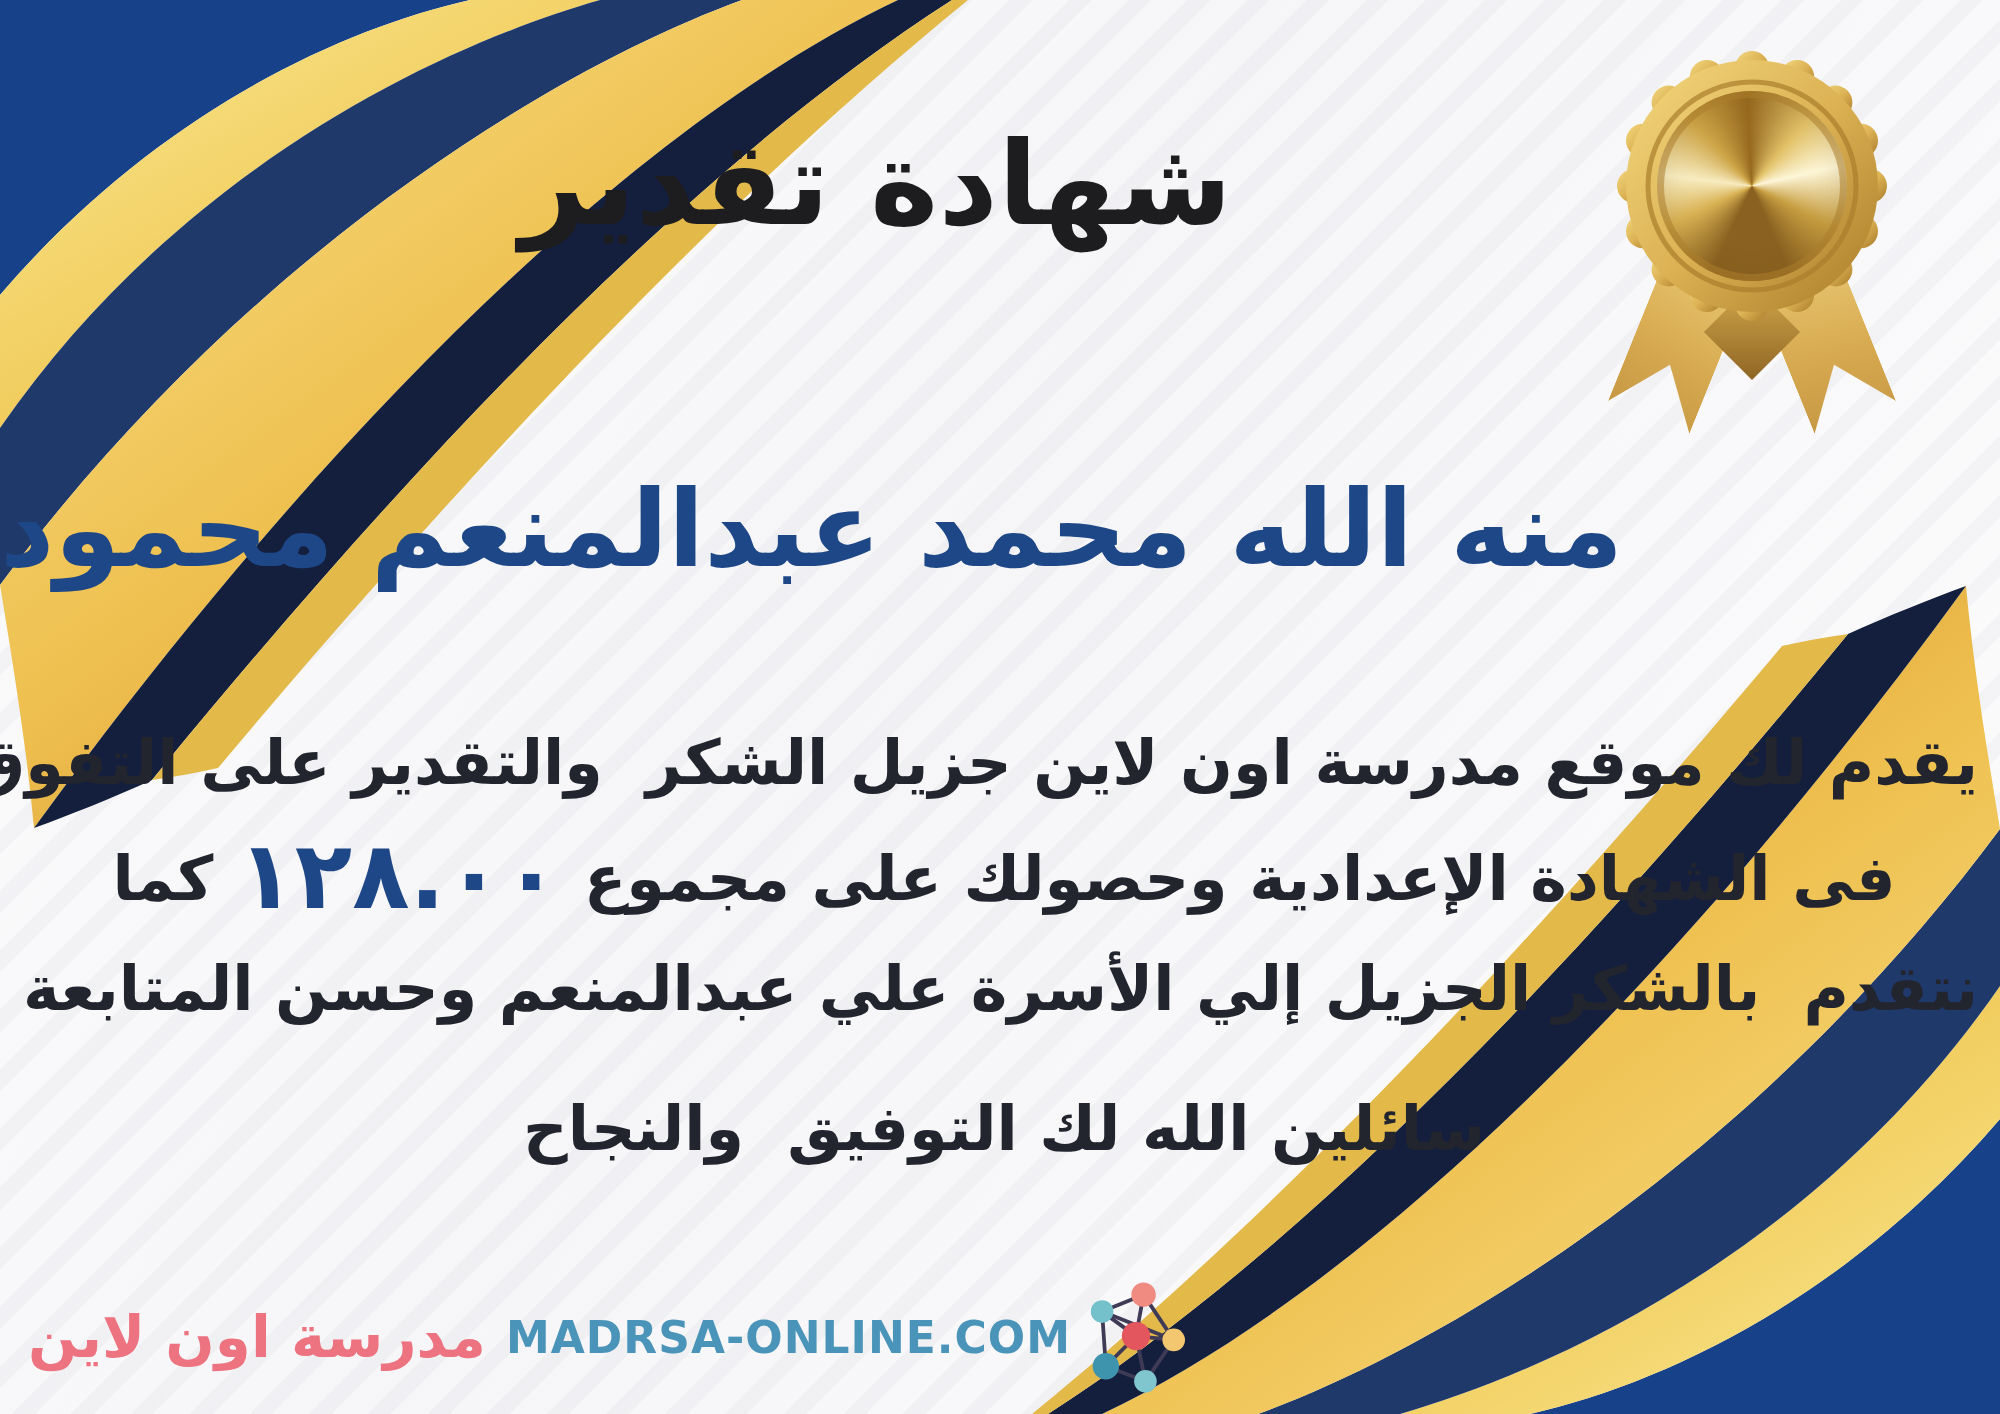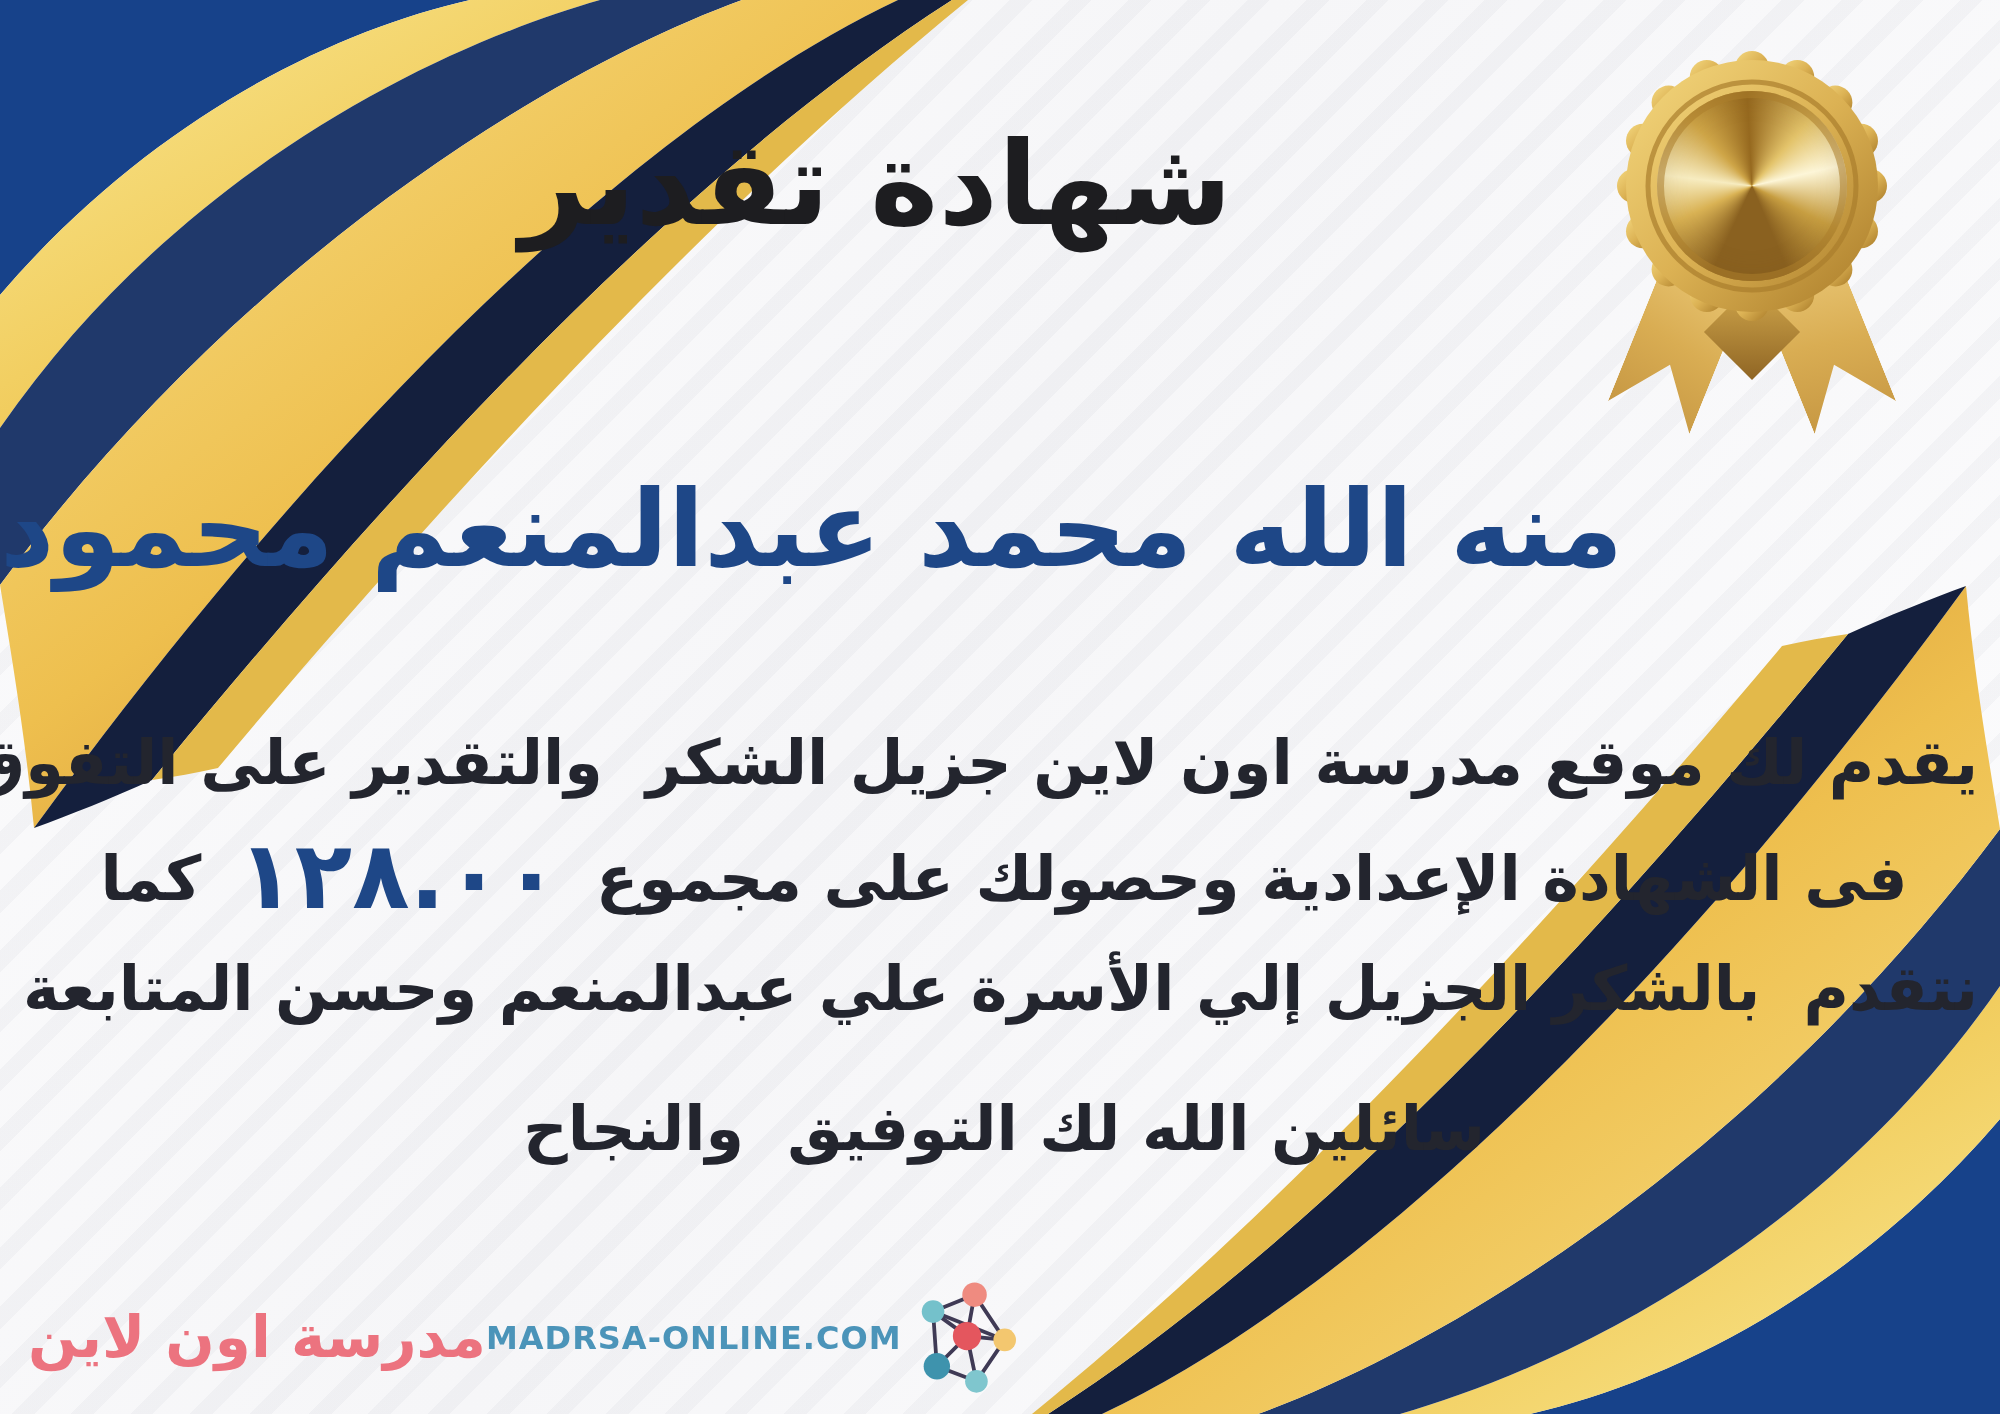--- a/index.html
+++ b/index.html
@@ -31,29 +31,29 @@
     box-shadow:inset 0 0 0 7px rgba(171,125,44,.55), inset 0 0 28px rgba(120,80,20,.25);}
 
   
   .title{position:absolute;top:116px;left:0;right:0;text-align:center;
     transform:translateX(-128px);font-size:116px;font-weight:700;color:#1d1d20;direction:rtl;white-space:pre;}
   .student-name{position:absolute;top:468px;left:0;right:0;text-align:left;
     font-size:106px;font-weight:700;color:#1e4787;direction:rtl;white-space:pre;}
   .body-text{position:absolute;top:706px;left:30px;right:30px;text-align:center;
     direction:rtl;color:#23252e;}
   .body-line{font-size:62px;font-weight:600;height:113px;line-height:113px;white-space:pre;}
-  .score{font-size:94px;font-weight:700;color:#1e4787;margin:0 36px;vertical-align:-8px;}
+  .score{font-size:94px;font-weight:700;color:#1e4787;margin:0 24px;vertical-align:-8px;}
   .closing{position:absolute;top:1092px;left:0;right:0;text-align:center;direction:rtl;
     font-size:62px;font-weight:600;color:#23252e;white-space:pre;}
 
   
   .logo{position:absolute;left:28px;bottom:16px;display:flex;align-items:center;gap:16px;}
   .logo-texts{display:flex;align-items:center;}
   .logo-ar{font-size:58px;font-weight:700;color:#ec737f;direction:rtl;line-height:1.1;}
-  .logo-en{font-size:32px;font-weight:700;color:#4b94b9;letter-spacing:1px;line-height:1.15;}
+  .logo-en{font-size:44px;font-weight:700;color:#4b94b9;letter-spacing:1px;line-height:1.15;margin-left:20px;}
 </style>
 </head>
 <body>
 
 <div class="page">
 
   <svg class="corner-decor" viewBox="0 0 2000 1414" aria-hidden="true">
     <defs>
       <linearGradient id="goldA" x1="0" y1="0" x2="0.8" y2="1">
         <stop offset="0" stop-color="#f9e globalizing"></stop>

